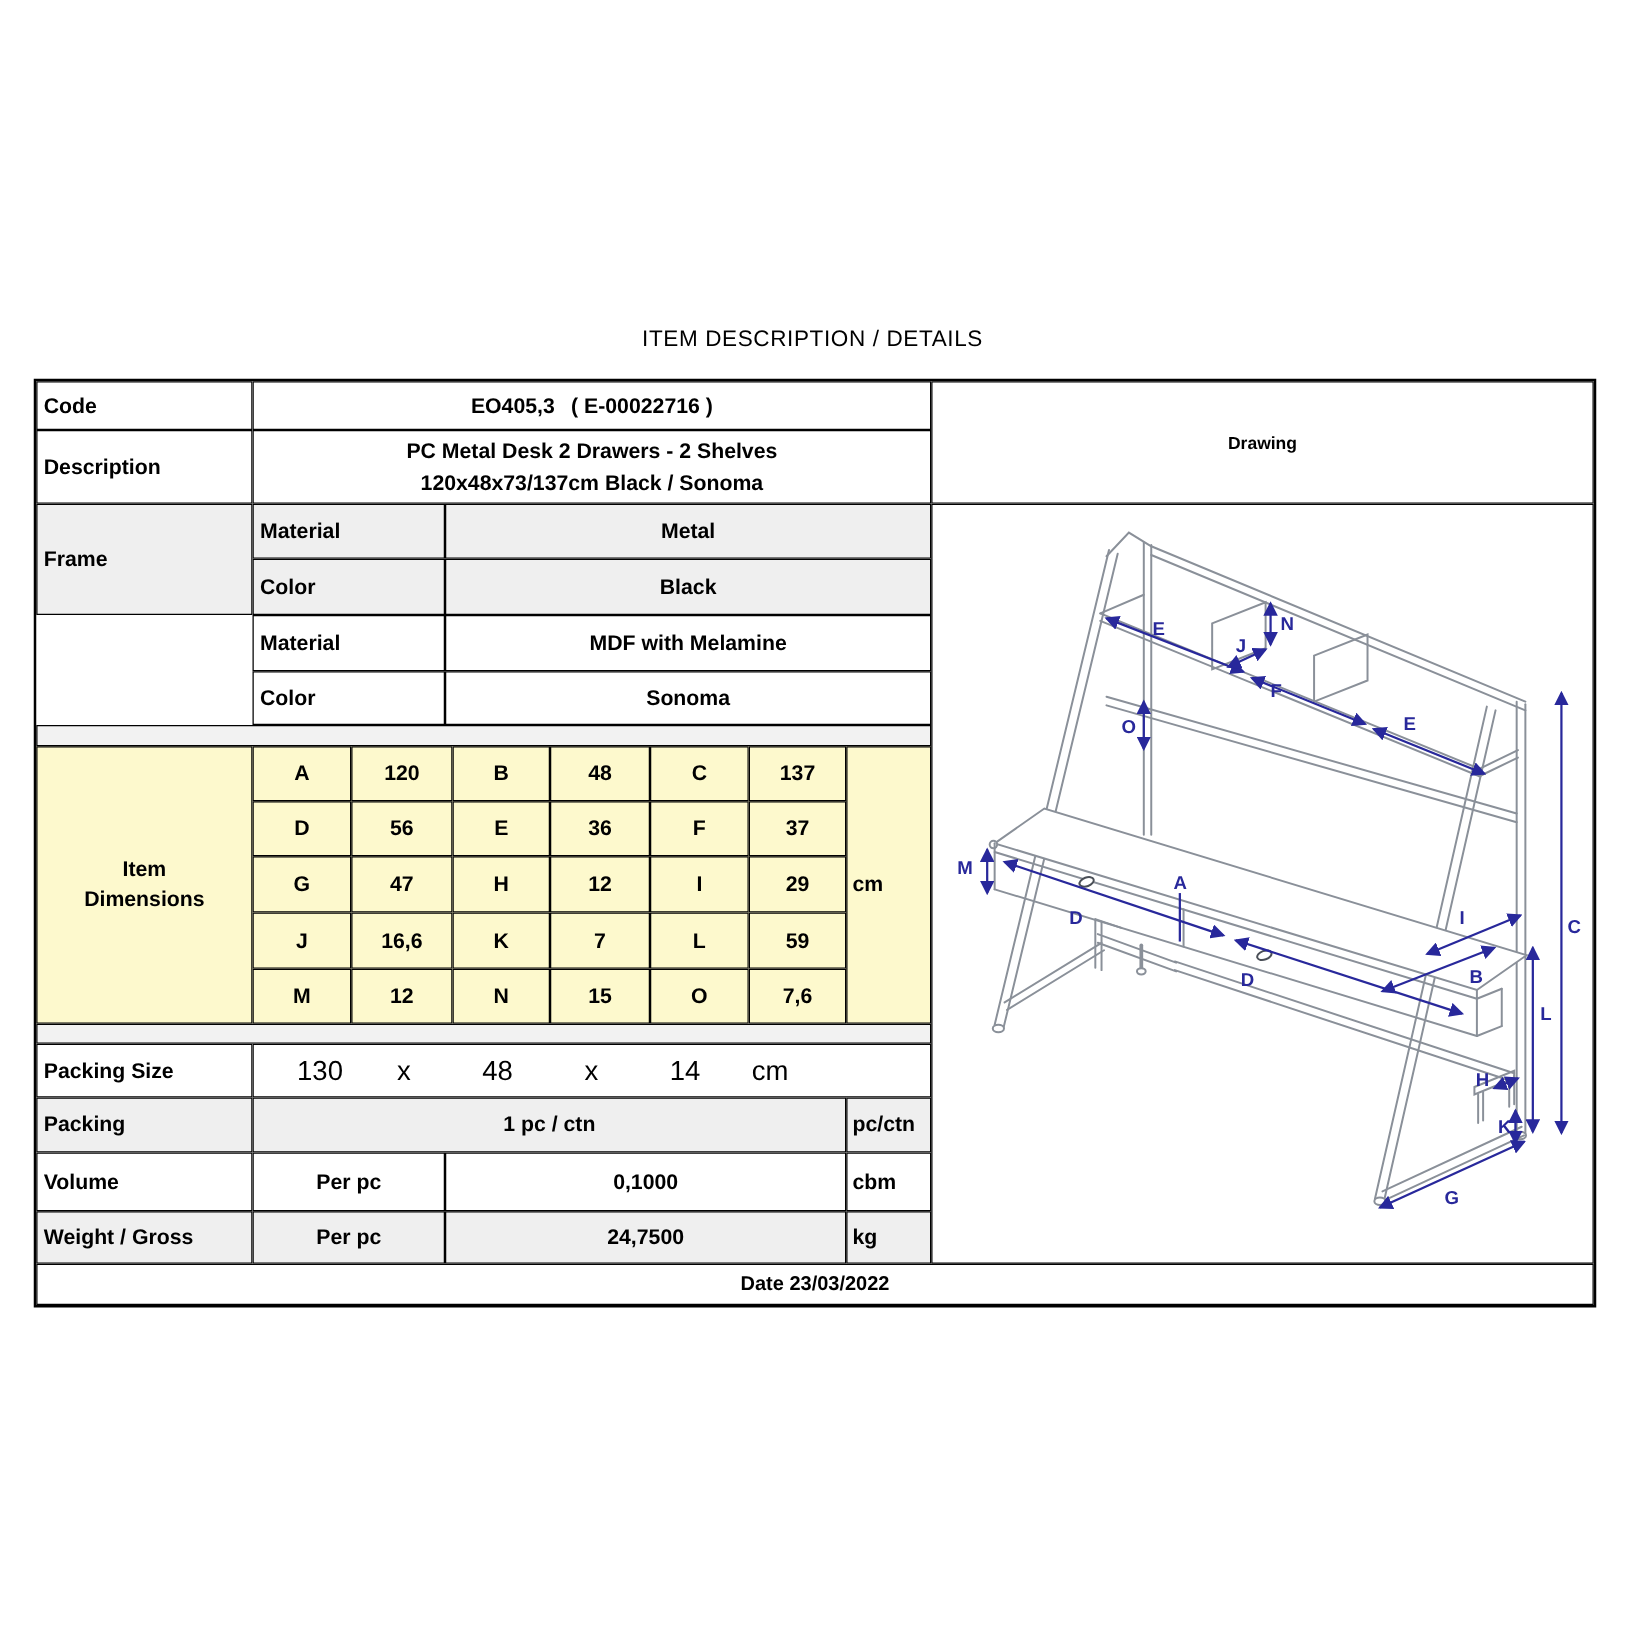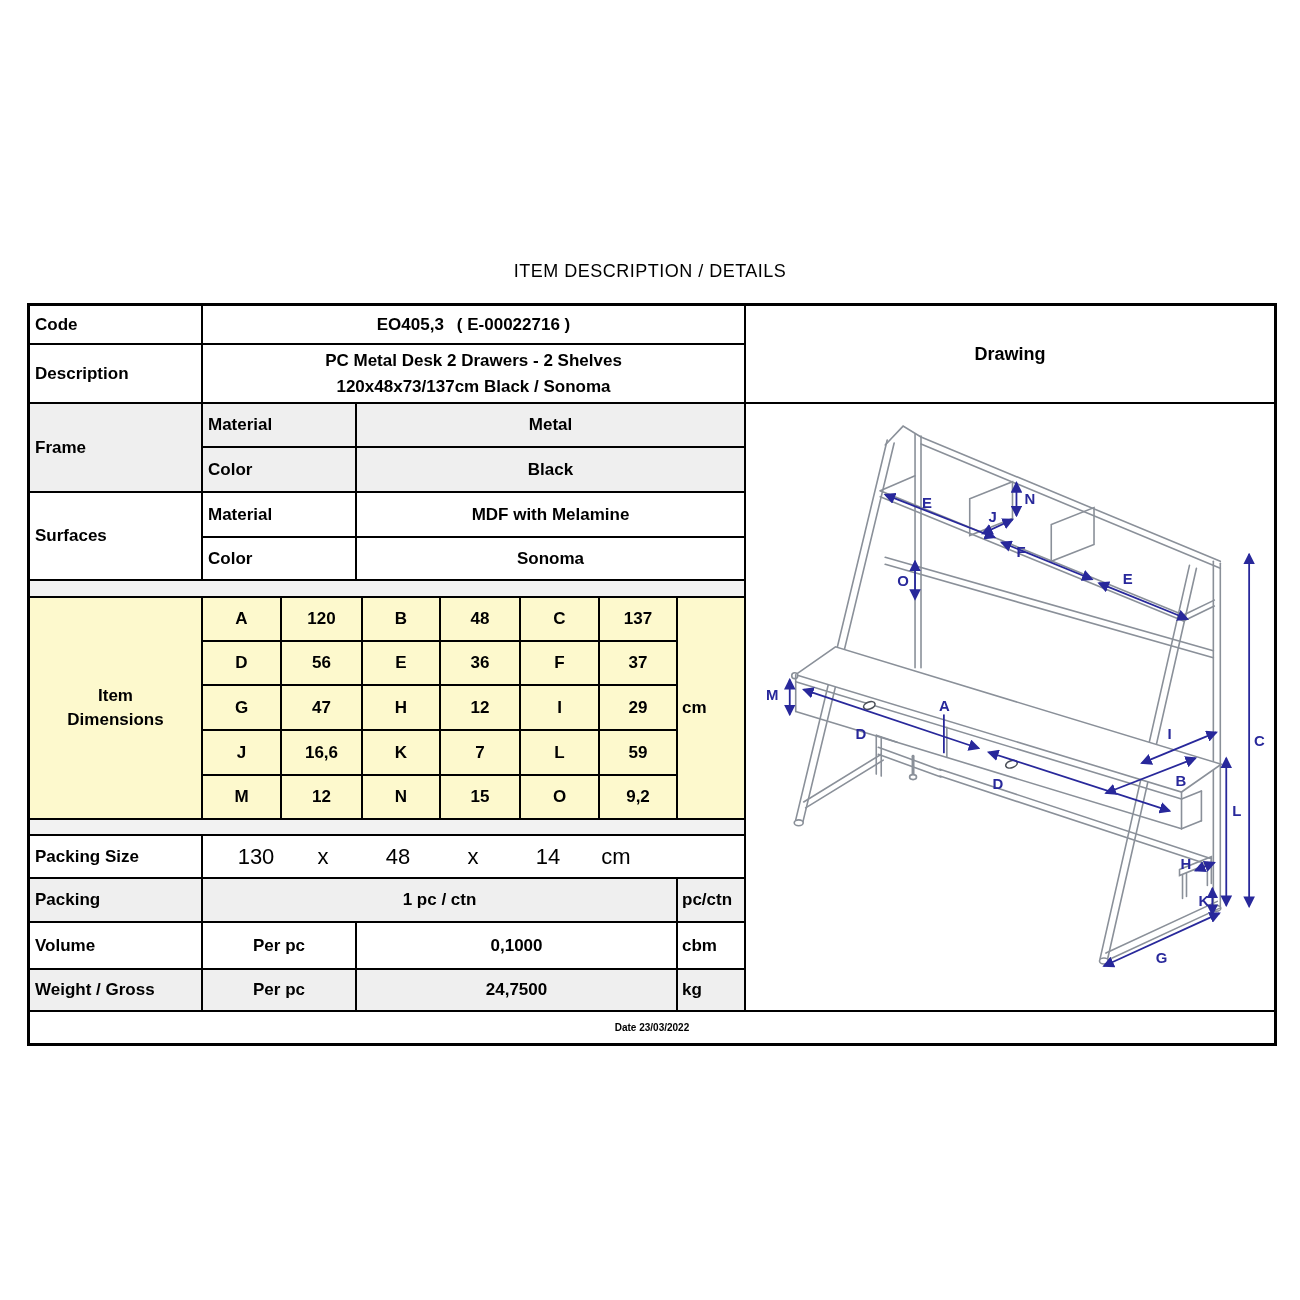--- a/index.html
+++ b/index.html
@@ -15,21 +15,21 @@
   .ctr{display:flex;align-items:center;justify-content:center;font-size:17px;text-align:center;}
   .gray{background:#EFEFEF;}
   .band{background:#F2F2F2;}
   .yel{background:#FDF9CD;}
   .dimcell{display:flex;align-items:center;justify-content:center;font-size:17px;}
   .unit{display:flex;align-items:center;padding-left:4px;font-size:17px;}
   .two-line{flex-direction:column;justify-content:center;line-height:26px;}
   .psrow{position:relative;}
   .psrow span{position:absolute;top:0;height:100%;display:flex;align-items:center;
               justify-content:center;font-size:22px;font-weight:normal;}
-  .daterow{display:flex;align-items:center;justify-content:center;font-size:10px;}
+  .daterow{display:flex;align-items:center;justify-content:center;font-size:16px;}
   svg text{font-family:"Liberation Sans",sans-serif;}
 </style>
 </head>
 <body>
 
 <div class="page">
 
   <div class="title">ITEM DESCRIPTION / DETAILS</div>
 
   <div class="tbl">
@@ -45,21 +45,20 @@
       <span>PC Metal Desk 2 Drawers - 2 Shelves</span>
       <span>120x48x73/137cm Black / Sonoma</span>
     </div>
 
     <div class="cell lab gray" style="left:0;top:98px;width:173px;height:89px;">Frame</div>
     <div class="cell lab gray" style="left:173px;top:98px;width:154px;height:44px;">Material</div>
     <div class="cell ctr gray" style="left:327px;top:98px;width:389px;height:44px;">Metal</div>
     <div class="cell lab gray" style="left:173px;top:142px;width:154px;height:45px;">Color</div>
     <div class="cell ctr gray" style="left:327px;top:142px;width:389px;height:45px;">Black</div>
 
-    <div class="cell lab" style="left:0;top:187px;width:173px;height:88px;">Surfaces</div>
     <div class="cell lab" style="left:173px;top:187px;width:154px;height:45px;">Material</div>
     <div class="cell ctr" style="left:327px;top:187px;width:389px;height:45px;">MDF with Melamine</div>
     <div class="cell lab" style="left:173px;top:232px;width:154px;height:43px;">Color</div>
     <div class="cell ctr" style="left:327px;top:232px;width:389px;height:43px;">Sonoma</div>
 
     <div class="cell band" style="left:0;top:275px;width:716px;height:17px;"></div>
 
     <div class="cell ctr two-line yel" style="left:0;top:292px;width:173px;height:222px;line-height:24px;">
       <span>Item</span>
       <span>Dimensions</span>
@@ -91,21 +90,21 @@
     <div class="cell dimcell yel" style="left:333px;top:425px;width:78px;height:45px;">K</div>
     <div class="cell dimcell yel" style="left:411px;top:425px;width:80px;height:45px;">7</div>
     <div class="cell dimcell yel" style="left:491px;top:425px;width:79px;height:45px;">L</div>
     <div class="cell dimcell yel" style="left:570px;top:425px;width:78px;height:45px;">59</div>
 
     <div class="cell dimcell yel" style="left:173px;top:470px;width:79px;height:44px;">M</div>
     <div class="cell dimcell yel" style="left:252px;top:470px;width:81px;height:44px;">12</div>
     <div class="cell dimcell yel" style="left:333px;top:470px;width:78px;height:44px;">N</div>
     <div class="cell dimcell yel" style="left:411px;top:470px;width:80px;height:44px;">15</div>
     <div class="cell dimcell yel" style="left:491px;top:470px;width:79px;height:44px;">O</div>
-    <div class="cell dimcell yel" style="left:570px;top:470px;width:78px;height:44px;">9,2</div>
+    <div class="cell dimcell yel" style="left:570px;top:470px;width:78px;height:44px;">7,6</div>
 
     <div class="cell unit yel" style="left:648px;top:292px;width:68px;height:222px;">cm</div>
 
     <div class="cell band" style="left:0;top:514px;width:716px;height:16px;"></div>
 
     <div class="cell lab" style="left:0;top:530px;width:173px;height:43px;">Packing Size</div>
     <div class="cell psrow" style="left:173px;top:530px;width:543px;height:43px;">
       <span style="left:18px;width:70px;">130</span>
       <span style="left:105px;width:30px;">x</span>
       <span style="left:160px;width:70px;">48</span>
@@ -123,21 +122,21 @@
     <div class="cell ctr" style="left:327px;top:617px;width:321px;height:47px;">0,1000</div>
     <div class="cell unit" style="left:648px;top:617px;width:68px;height:47px;">cbm</div>
 
     <div class="cell lab gray" style="left:0;top:664px;width:173px;height:42px;">Weight / Gross</div>
     <div class="cell ctr gray" style="left:173px;top:664px;width:154px;height:42px;">Per pc</div>
     <div class="cell ctr gray" style="left:327px;top:664px;width:321px;height:42px;">24,7500</div>
     <div class="cell unit gray" style="left:648px;top:664px;width:68px;height:42px;">kg</div>
 
     <div class="cell daterow" style="left:0;top:706px;width:1246px;height:33px;">Date 23/03/2022</div>
 
-    <div class="cell ctr" style="left:716px;top:0;width:530px;height:98px;font-size:18px;">Drawing</div>
+    <div class="cell ctr" style="left:716px;top:0;width:530px;height:98px;font-size:14px;">Drawing</div>
     <div class="cell" style="left:716px;top:98px;width:530px;height:608px;">
 
       <svg viewBox="0 0 530 608" width="527" height="605">
         <defs>
           <marker id="ar" viewBox="0 0 10 10" refX="8.5" refY="5" markerWidth="6.5" markerHeight="6.5" orient="auto-start-reverse">
               <path d="M0,0 L10,5 L0,10 z" fill="#28289B"></path>
             </marker>
         </defs>
 
         <g stroke="#8a9099" stroke-width="1.6" fill="none" stroke-linecap="round">

